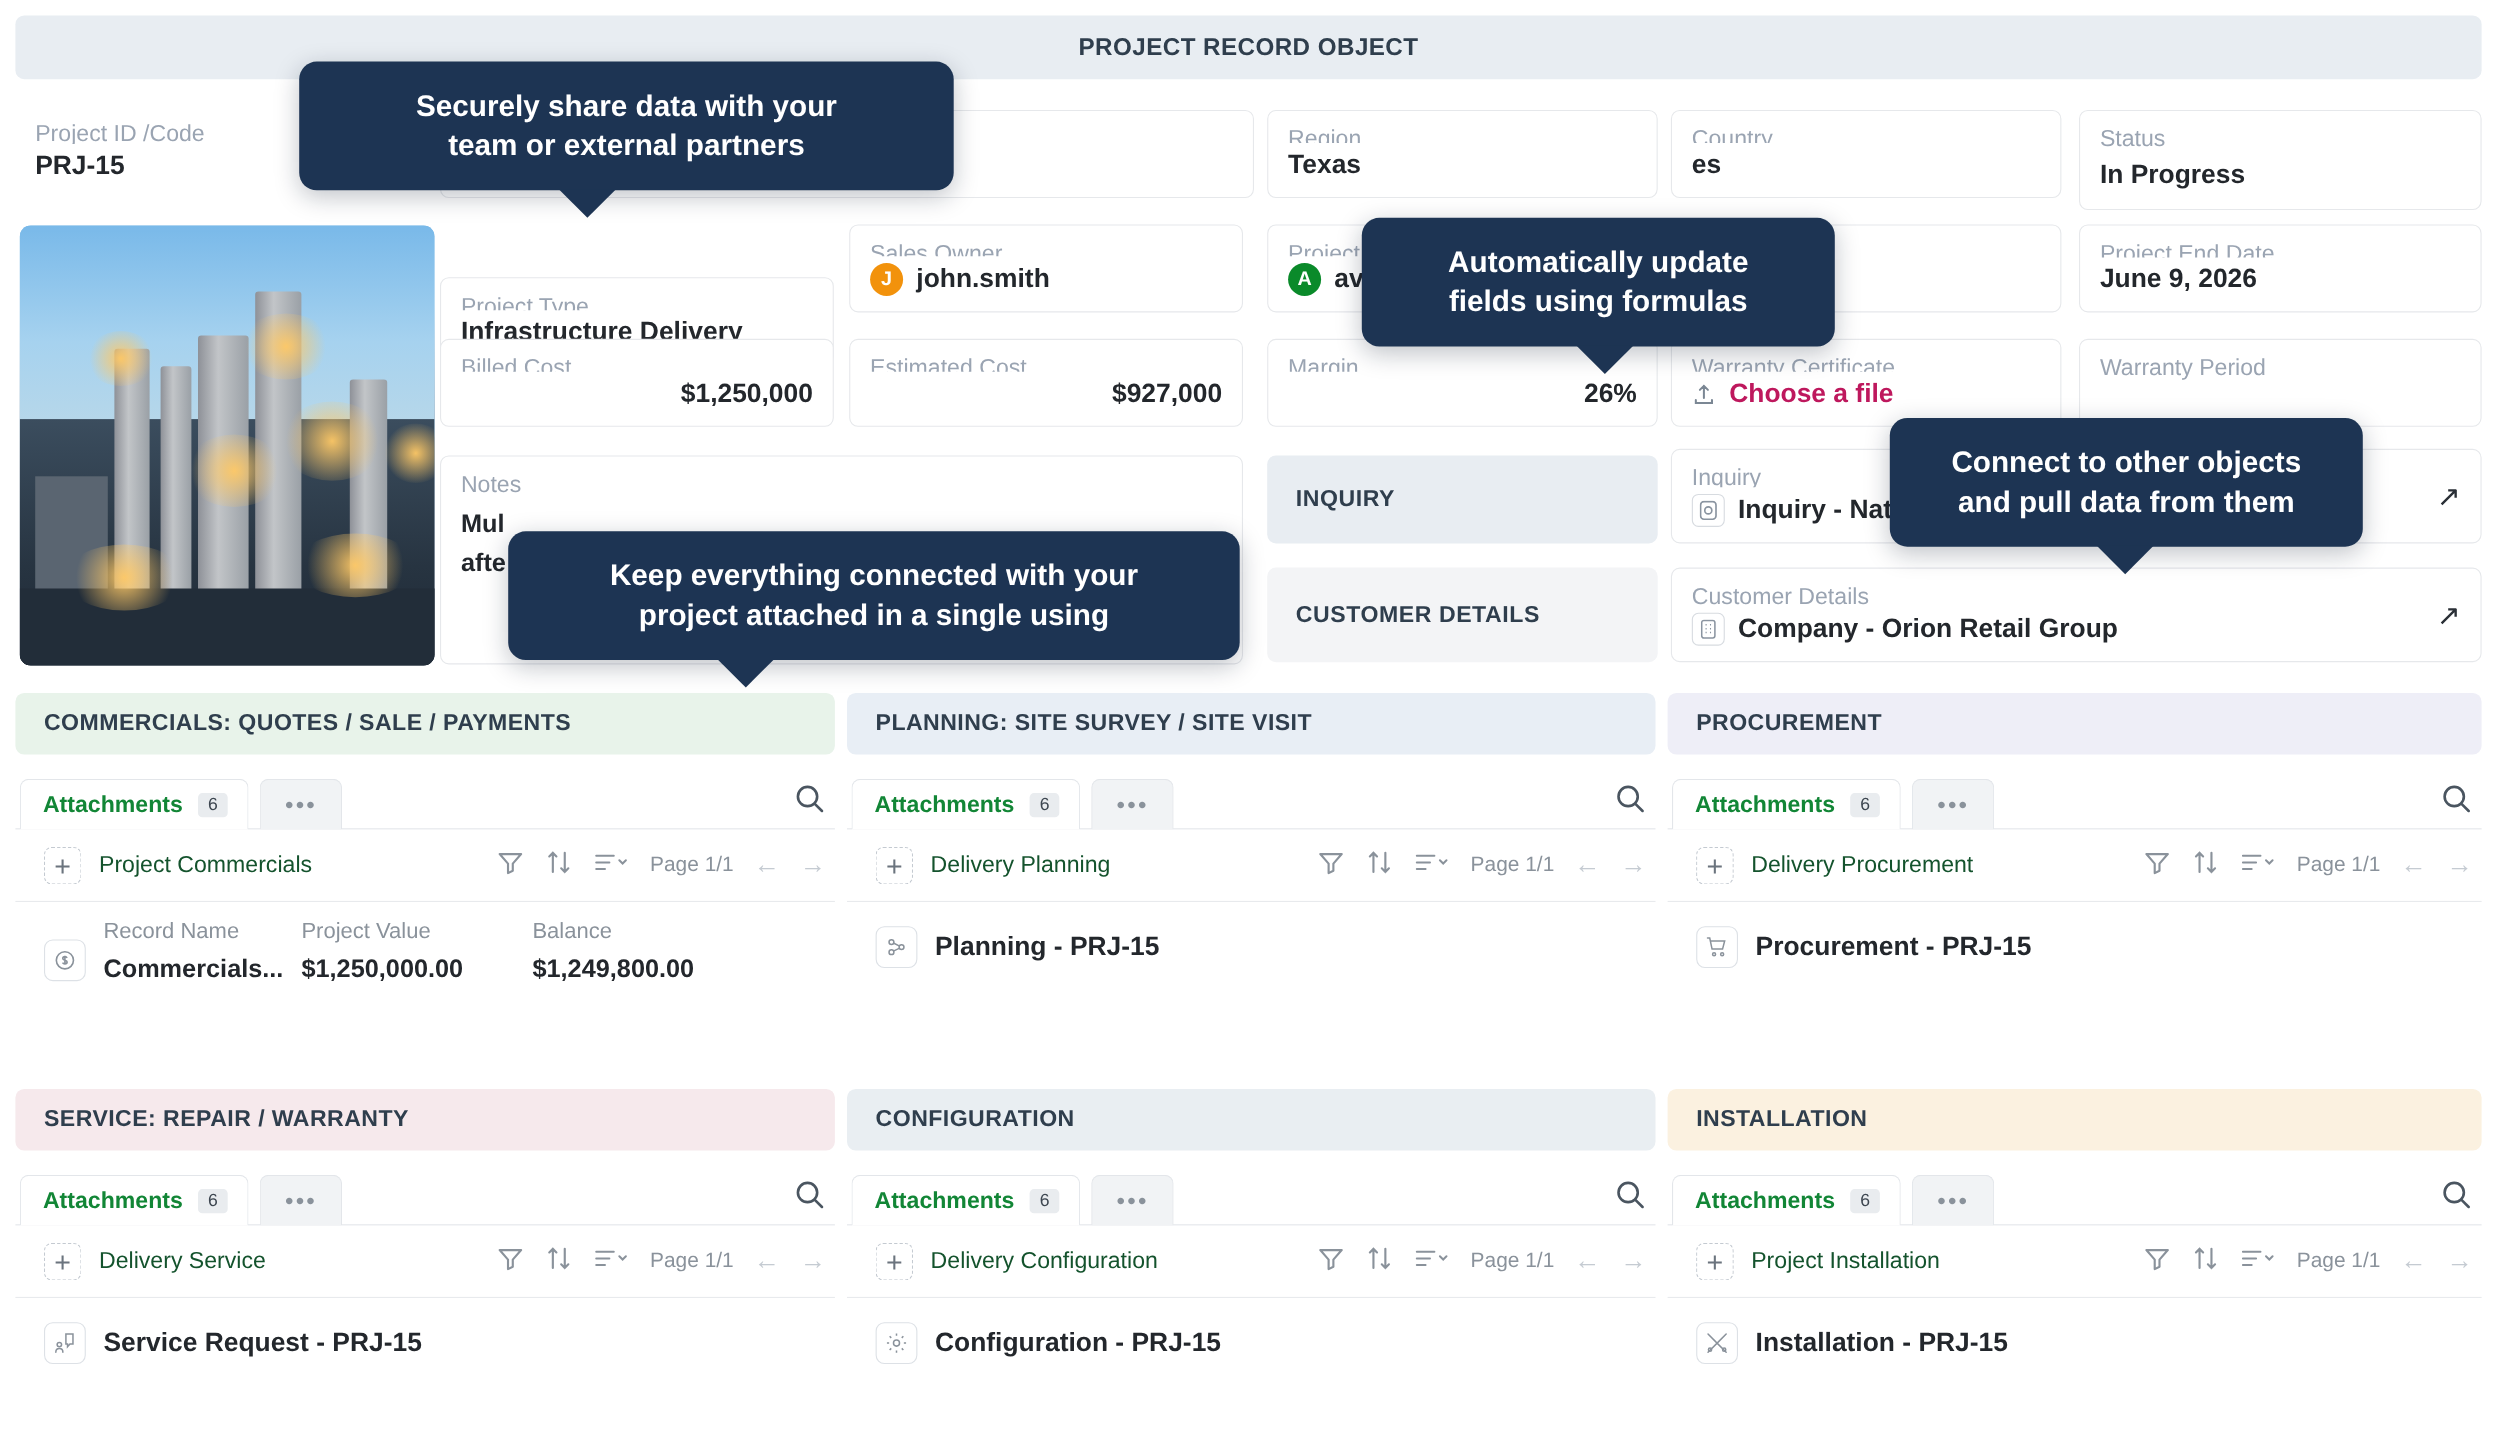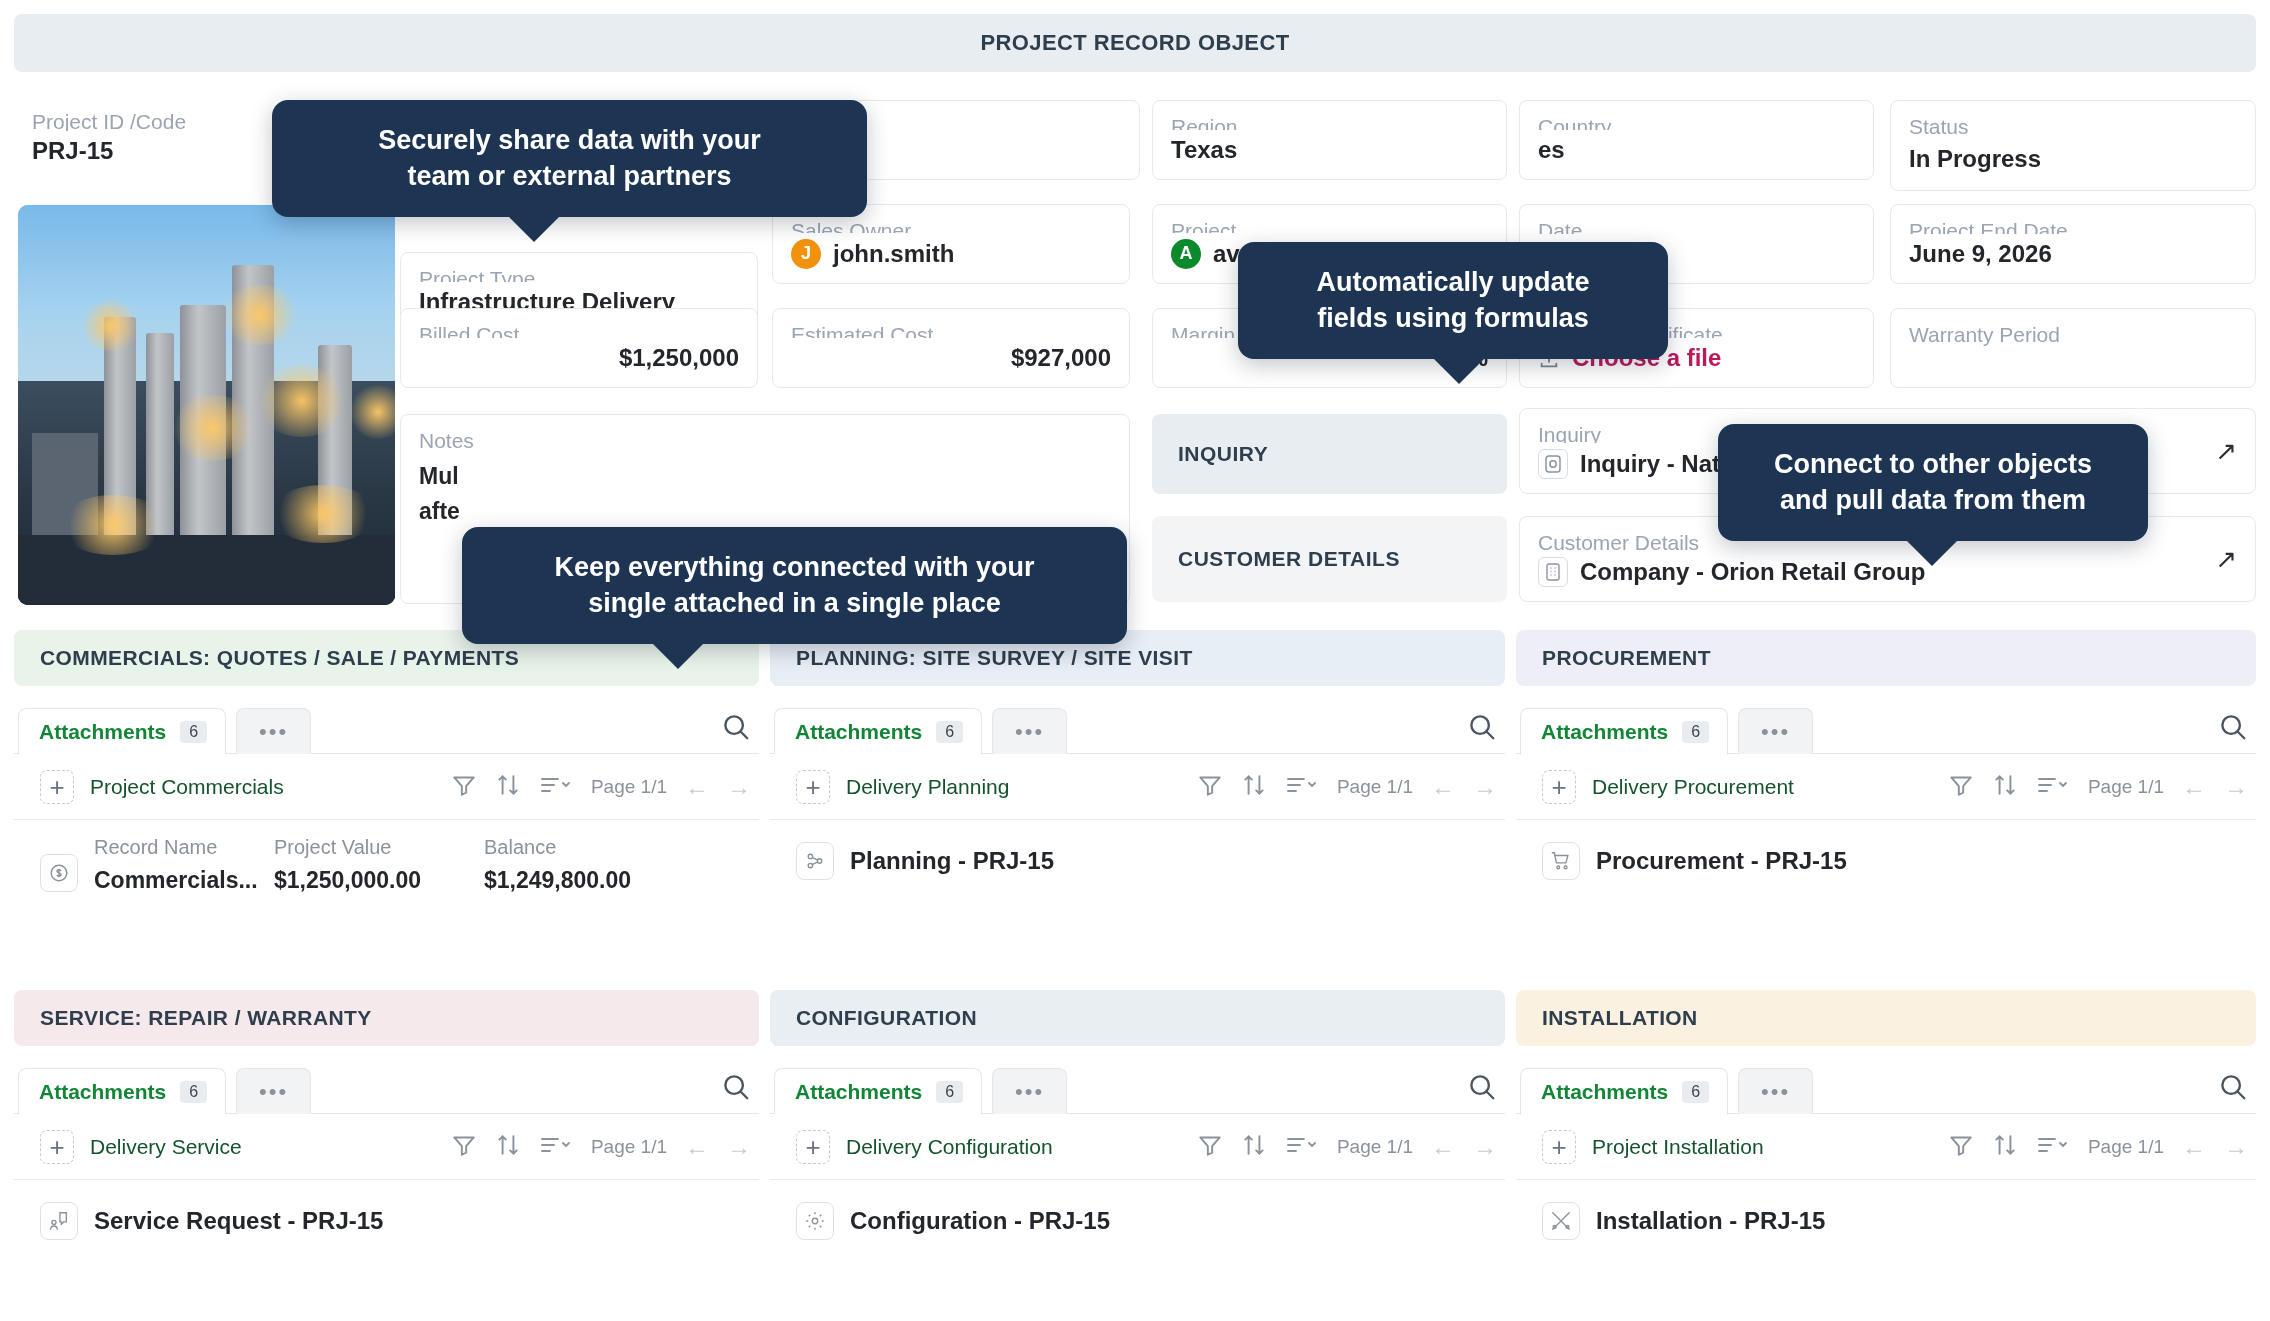--- a/index.html
+++ b/index.html
@@ -149,21 +149,20 @@
   .callout {
     position: absolute;
     background: #1d3453;
     color: #ffffff;
     border-radius: 16px;
     padding: 22px 30px;
     font-size: 27px; font-weight: bold; line-height: 1.35;
     text-align: center;
     box-shadow: 0 6px 22px rgba(10,25,45,.25);
     z-index: 50;
-    margin-top: 44px;
   }
   .callout .tail {
     position: absolute; width: 0; height: 0;
     border-left: 26px solid transparent; border-right: 26px solid transparent;
     border-top: 26px solid #1d3453;
   }
 </style>
 </head>
 <body>
 
@@ -651,17 +650,17 @@
   </div>
 
   <div class="callout" style="left:1718px; top:380px; width:430px;">
     <div>Connect to other objects</div>
     <div>and pull data from them</div>
     <span class="tail" style="left:188px; bottom:-25px;"></span>
   </div>
 
   <div class="callout" style="left:462px; top:483px; width:665px;">
     <div>Keep everything connected with your</div>
-    <div>single attached in a single place</div>
+    <div>project attached in a single using</div>
     <span class="tail" style="left:190px; bottom:-25px;"></span>
   </div>
 
 </div>
 
 </body></html>

